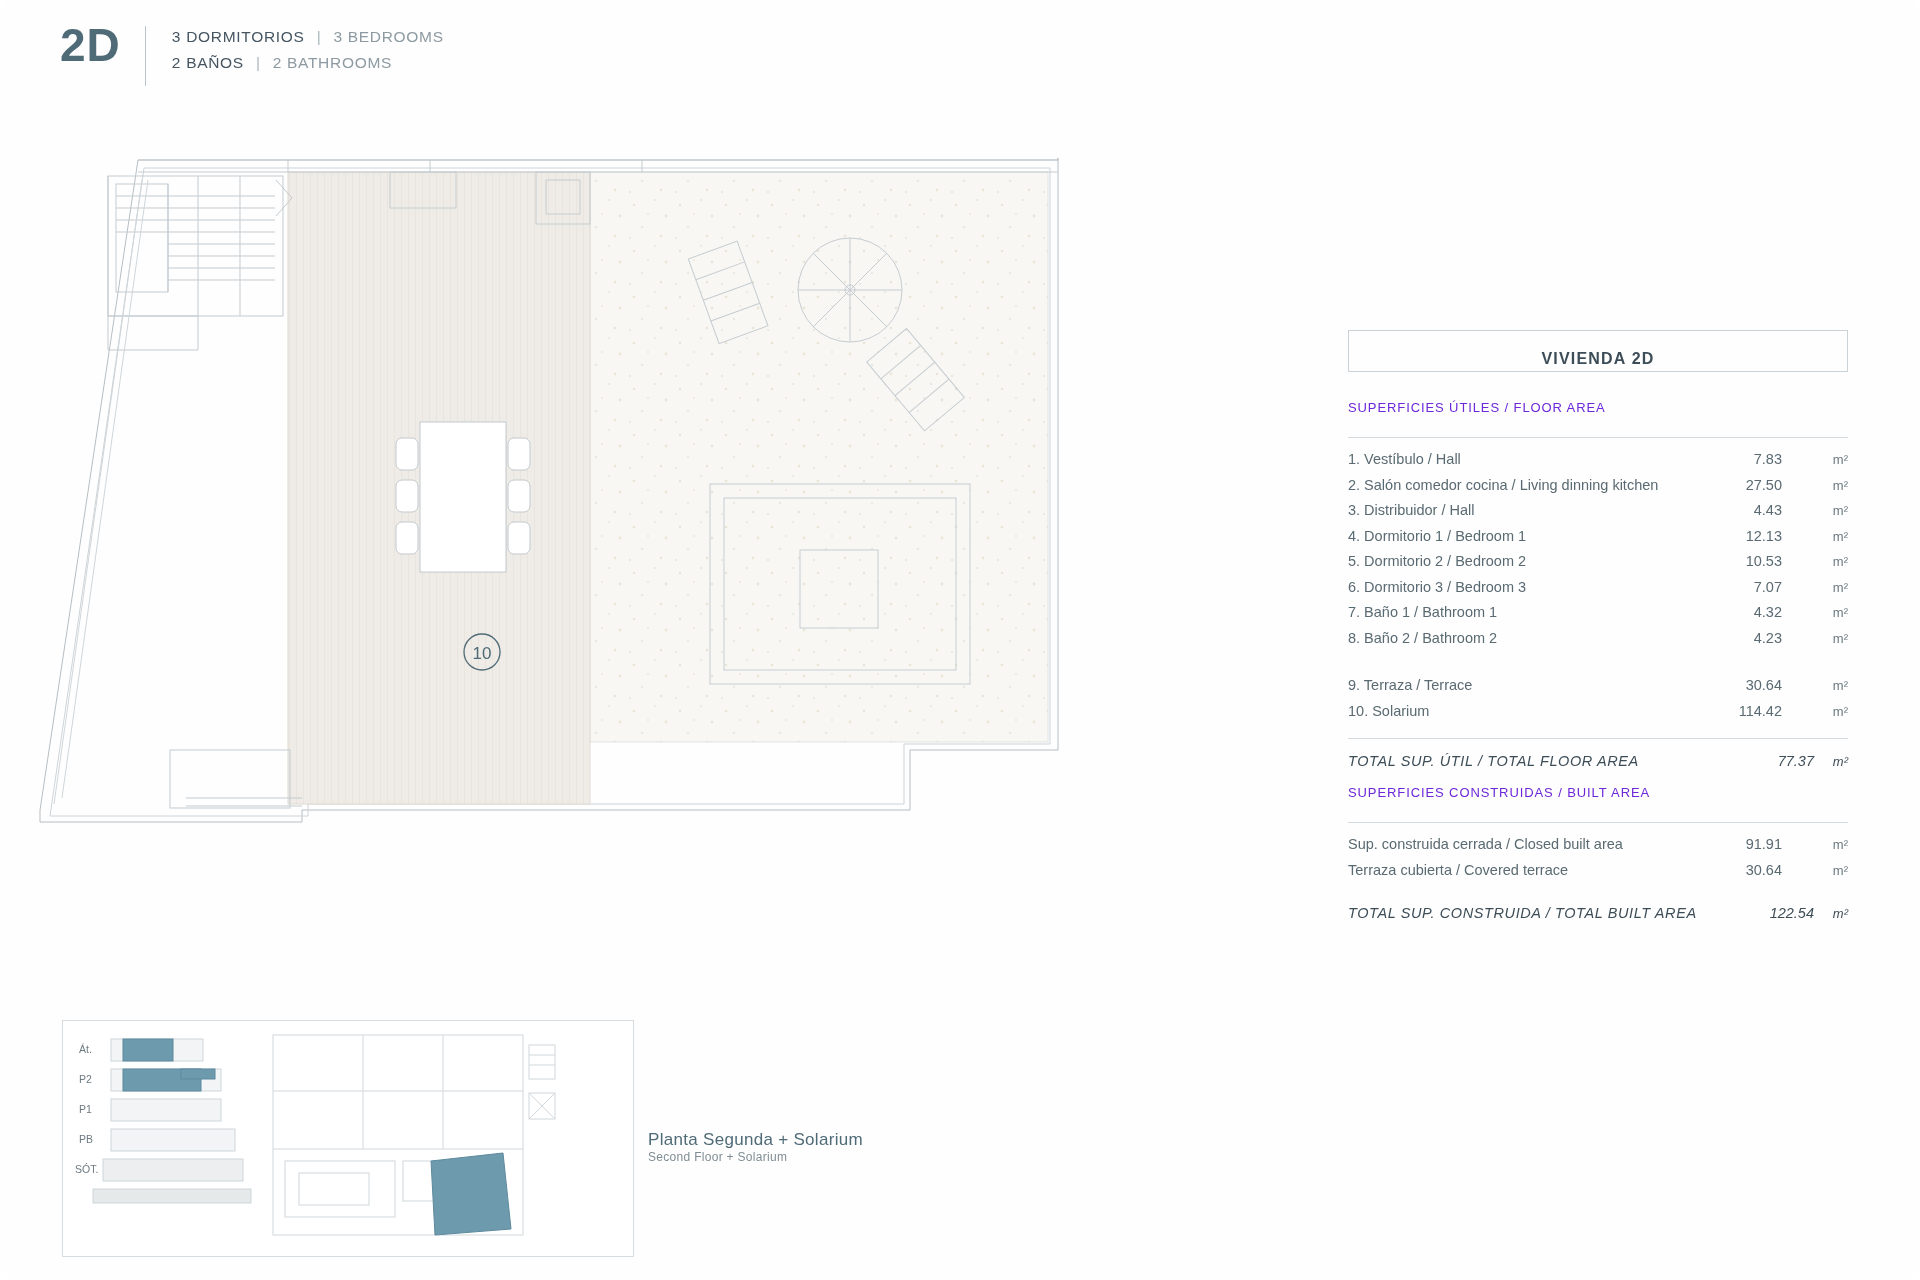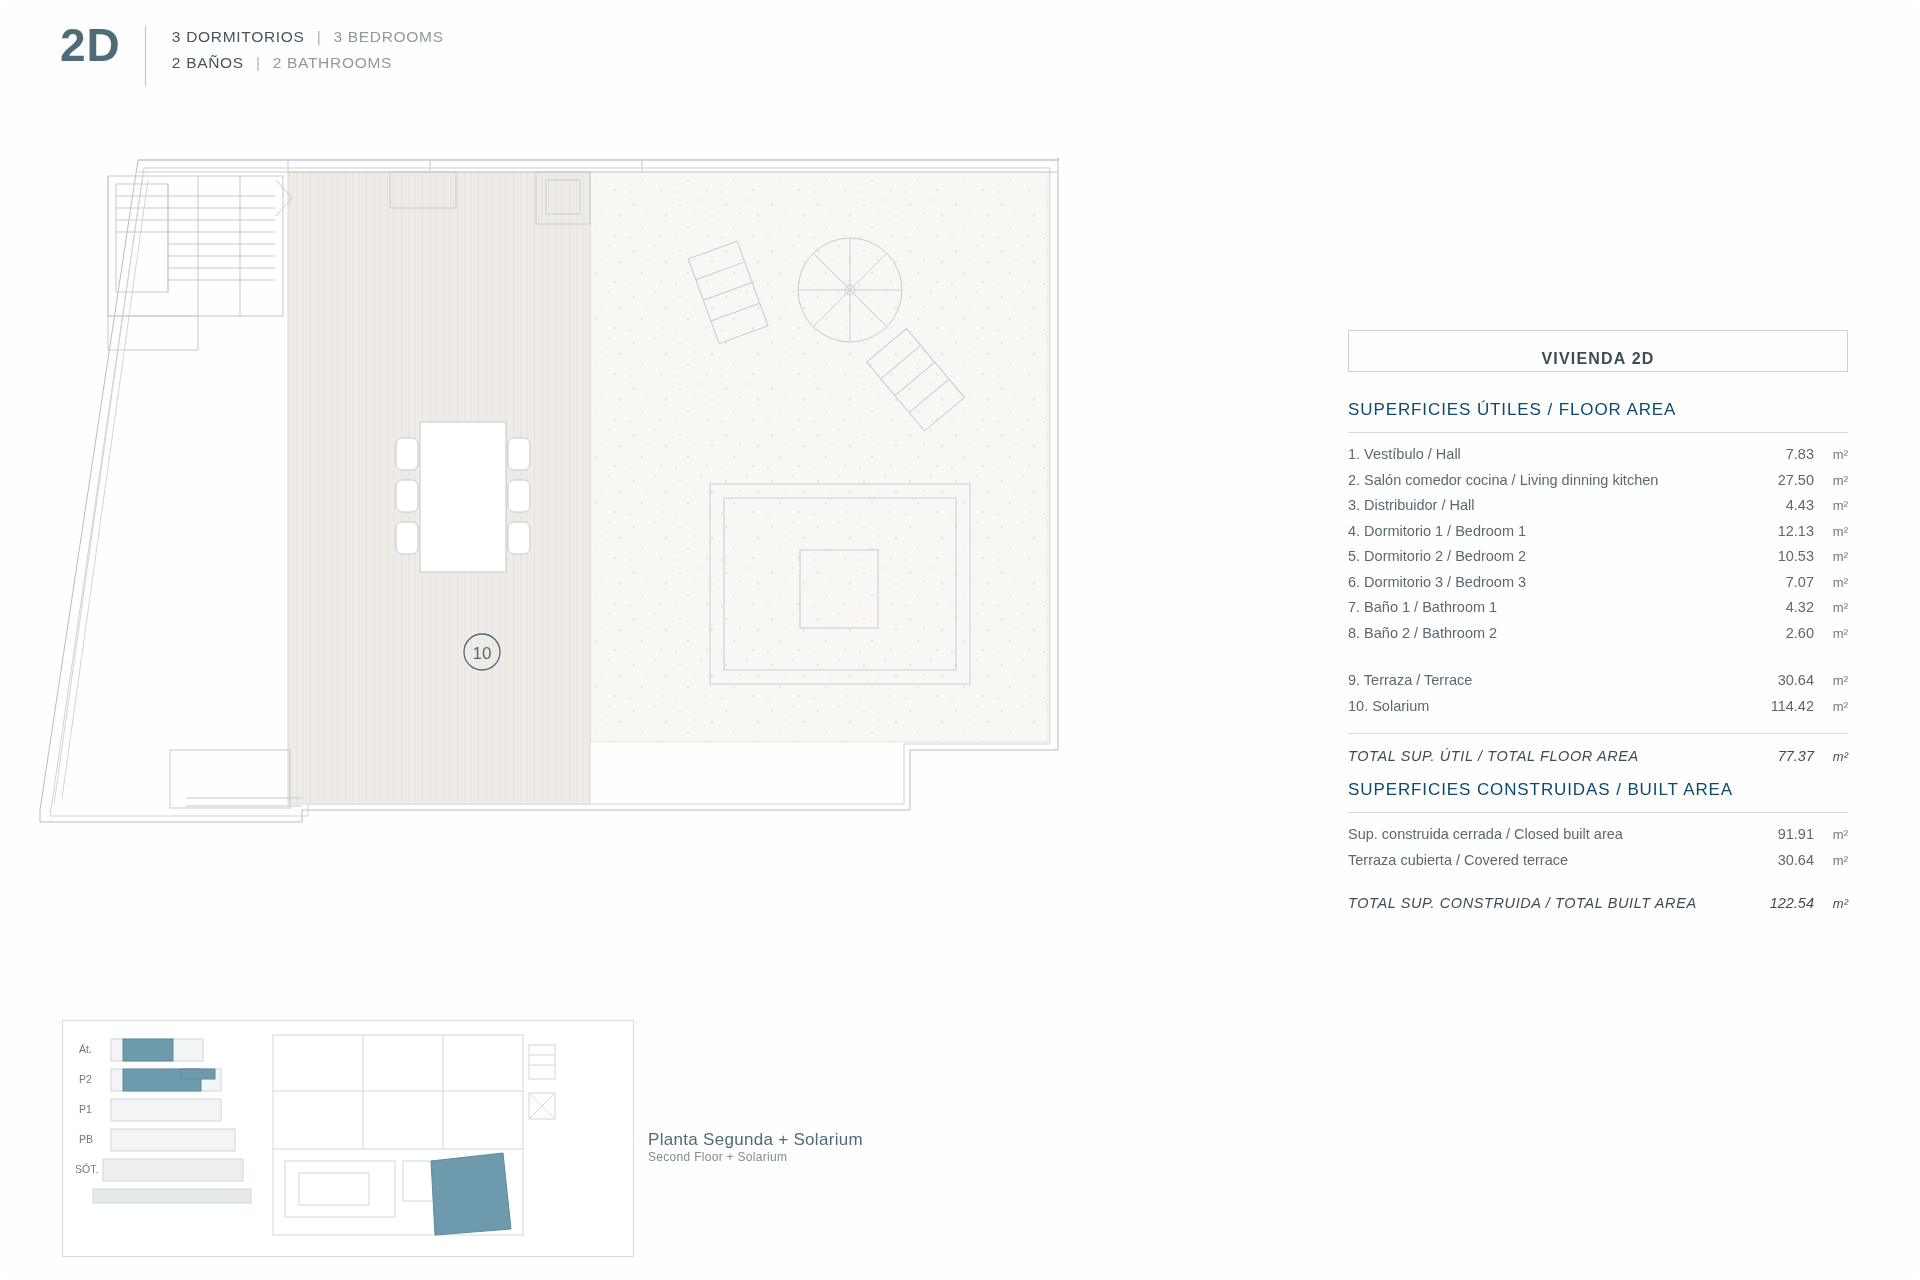--- a/index.html
+++ b/index.html
@@ -85,33 +85,34 @@
     margin-bottom: 28px;
   }
   .info-title {
     font-size: 16px;
     font-weight: bold;
     letter-spacing: 1.2px;
     color: #3d4d57;
     margin-top: 16px;
   }
   .section-head {
-    font-size: 17px;
+    font-size: 13px;
     letter-spacing: 0.9px;
-    color: #0c4a6e;
-    padding-bottom: 12px;
+    color: #6d28d9;
+    padding-bottom: 22px;
     border-bottom: 1px solid #d4dadd;
     margin-bottom: 9px;
   }
   .row {
     display: flex;
     align-items: baseline;
     font-size: 14.5px;
     color: #5a6a72;
     line-height: 24.5px;
+    gap: 32px;
   }
   .row .lbl { flex: 1 1 auto; white-space: nowrap; }
   .row .val {
     width: 62px;
     text-align: right;
     white-space: nowrap;
   }
   .row .unit {
     width: 34px;
     text-align: right;
@@ -354,21 +355,21 @@
         <span class="val">7.07</span>
         <span class="unit">m²</span>
       </div>
       <div class="row">
         <span class="lbl">7. Baño 1 / Bathroom 1</span>
         <span class="val">4.32</span>
         <span class="unit">m²</span>
       </div>
       <div class="row">
         <span class="lbl">8. Baño 2 / Bathroom 2</span>
-        <span class="val">2.60</span>
+        <span class="val">4.23</span>
         <span class="unit">m²</span>
       </div>
     </div>
 
     <div class="gap"></div>
 
     <div>
       <div class="row">
         <span class="lbl">9. Terraza / Terrace</span>
         <span class="val">30.64</span>

